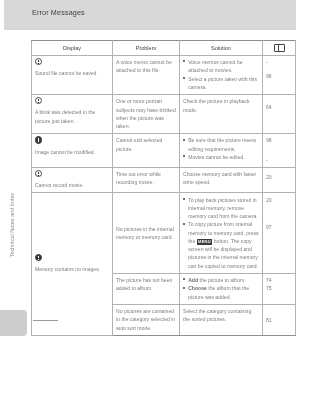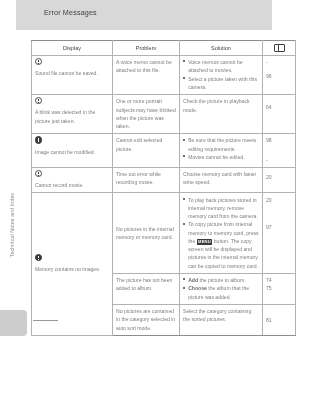--- a/index.html
+++ b/index.html
@@ -6,21 +6,21 @@
   body{
     width:300px;height:413px;
     background:#ffffff;
     font-family:"Liberation Sans","DejaVu Sans",sans-serif;
     color:#6e6e6e;
     overflow:hidden;
     position:relative;
   }
   
   .header-band{
-    position:absolute;left:16px;top:0;width:256px;height:30px;
+    position:absolute;left:4px;top:0;width:292px;height:30px;
     background:#d8d8d8;
   }
   .header-title{
     position:absolute;left:28px;top:8px;
     font-size:7.2px;letter-spacing:.15px;
     color:#3d3d3d;
     white-space:nowrap;
   }
   
   .side-strip{

